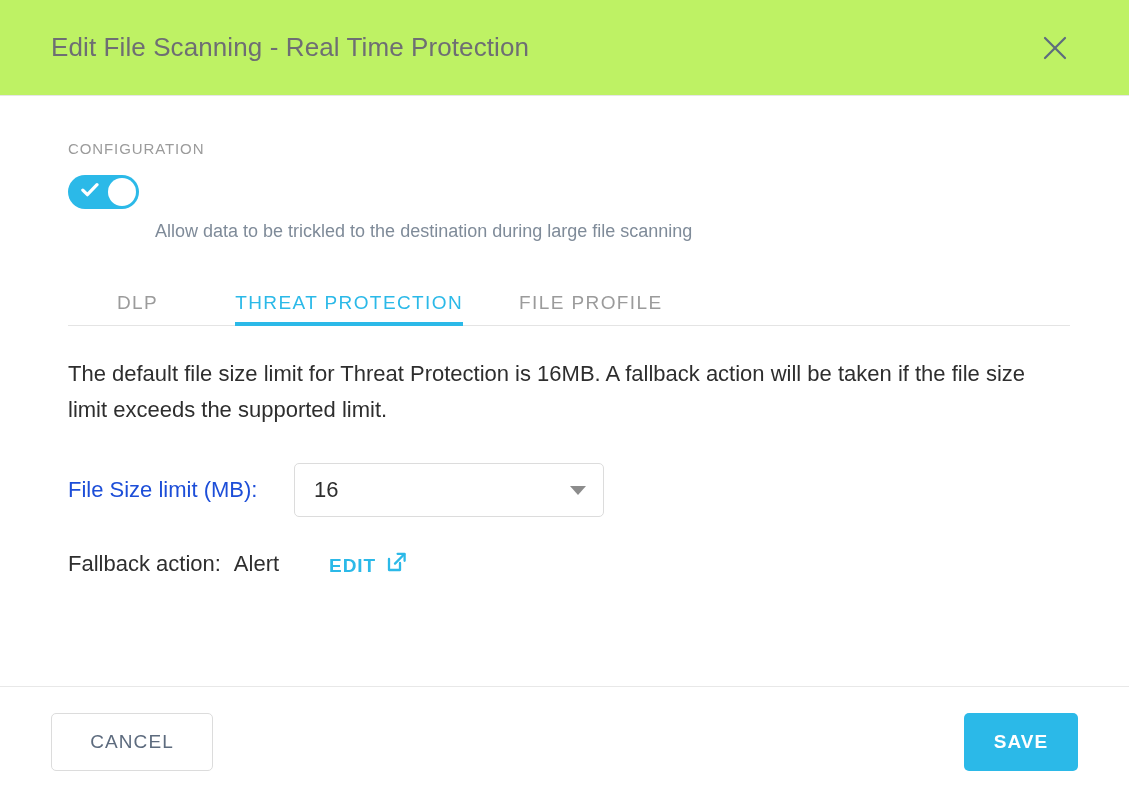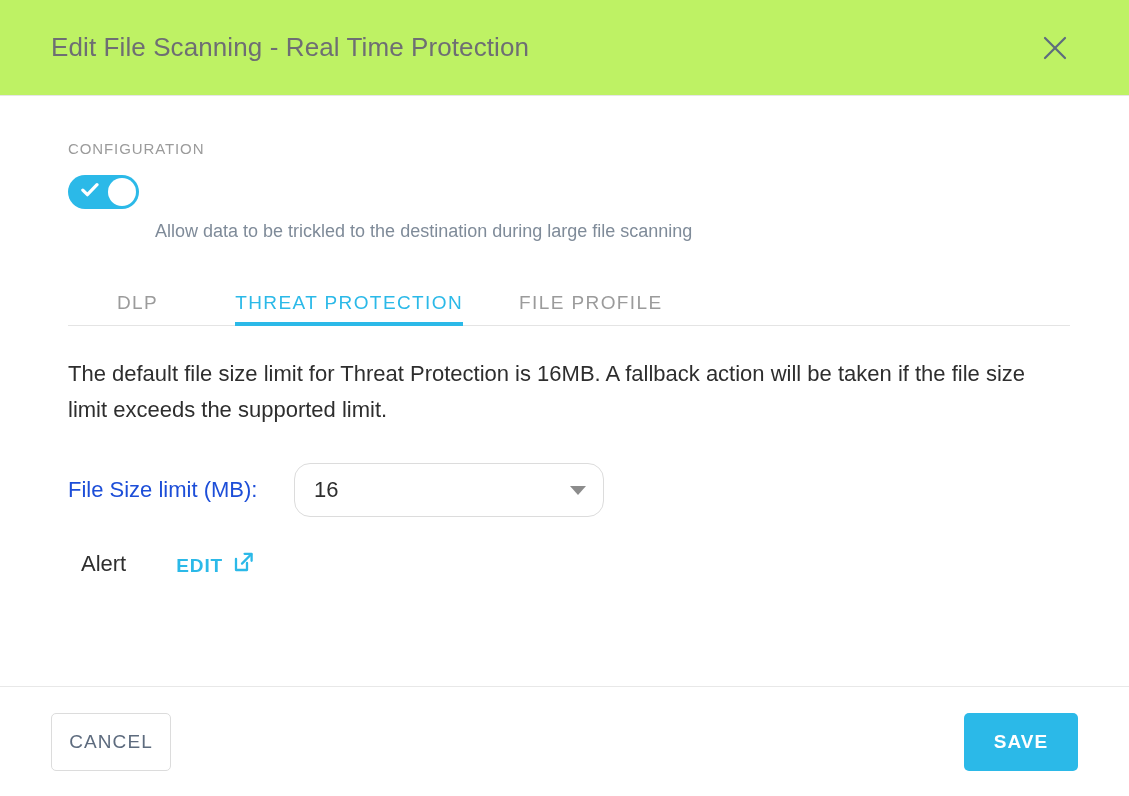--- a/index.html
+++ b/index.html
@@ -184,21 +184,21 @@
   .field-label {
     font-size: 22px;
     color: #1d4ed8;
     width: 226px;
     flex: 0 0 auto;
   }
   .select-box {
     width: 310px;
     height: 54px;
     border: 1px solid #dcdcdc;
-    border-radius: 16px;
+    border-radius: 5px;
     background: #ffffff;
     display: flex;
     align-items: center;
     justify-content: space-between;
     padding: 0 17px 0 19px;
     box-sizing: border-box;
     cursor: pointer;
   }
   .select-value {
     font-size: 22px;
@@ -259,21 +259,21 @@
     background: #ffffff;
   }
   .btn {
     font-family: inherit;
     cursor: pointer;
     border-radius: 5px;
     letter-spacing: 1.1px;
     text-transform: uppercase;
   }
   .btn-cancel {
-    width: 120px;
+    width: 162px;
     height: 58px;
     background: #ffffff;
     border: 1px solid #dcdcdc;
     color: #5d6b7e;
     font-size: 19px;
     font-weight: 500;
   }
   .btn-save {
     width: 114px;
     height: 58px;
@@ -328,20 +328,21 @@
 
     <div class="field-row">
       <div class="field-label">File Size limit (MB):</div>
       <div class="select-box">
         <span class="select-value">16</span>
         <span class="caret"></span>
       </div>
     </div>
 
     <div class="fallback-row">
+      <span class="fallback-label">Fallback action:</span>
       <span class="fallback-value">Alert</span>
       <a class="edit-link">
         <span class="edit-link-text">EDIT</span>
         <span class="external-icon">
           <svg width="22" height="22" viewBox="0 0 22 22" aria-hidden="true">
             <path d="M4 8 L4 19 L15 19 L15 12" fill="none" stroke="#2bb9e8" stroke-width="2.3" stroke-linecap="round" stroke-linejoin="round"></path>
             <line x1="10" y1="12.6" x2="19.2" y2="3.2" stroke="#2bb9e8" stroke-width="2.3" stroke-linecap="round"></line>
             <polyline points="12.6,2.8 19.6,2.8 19.6,9.8" fill="none" stroke="#2bb9e8" stroke-width="2.3" stroke-linecap="round" stroke-linejoin="round"></polyline>
           </svg>
         </span>

